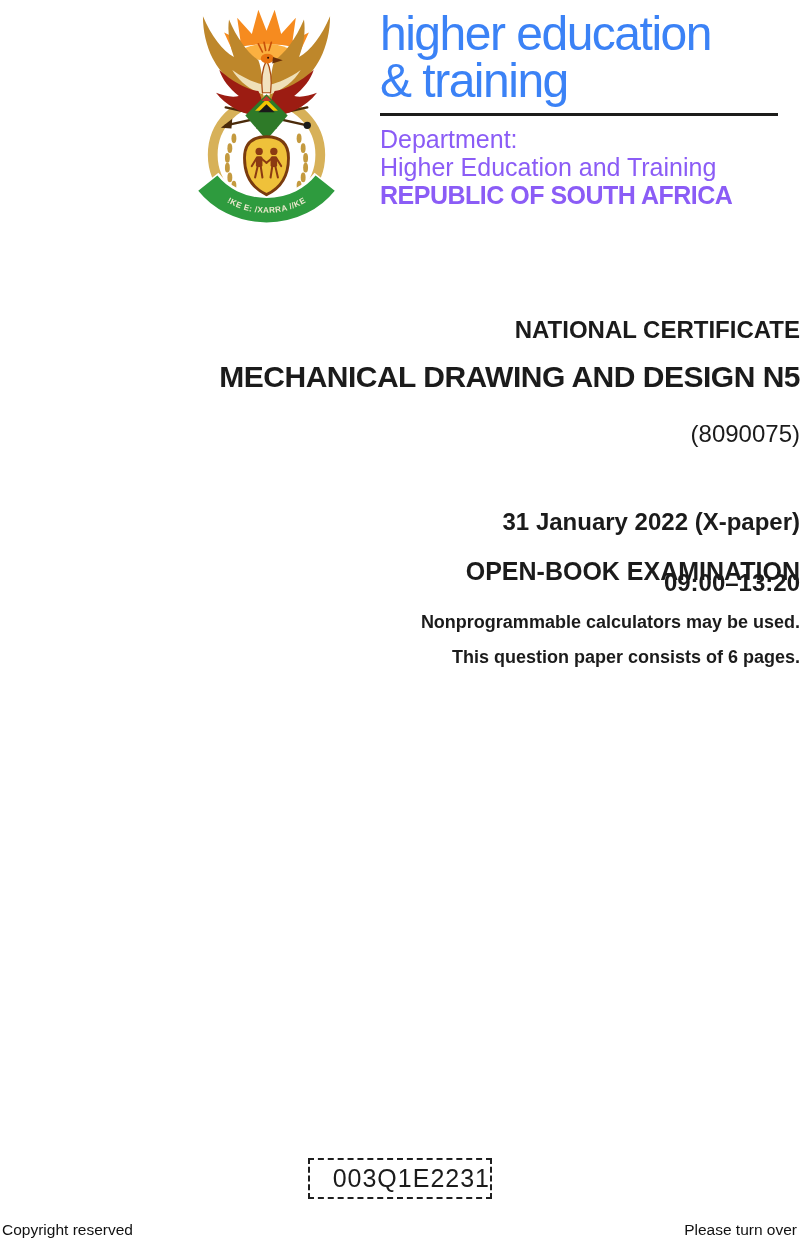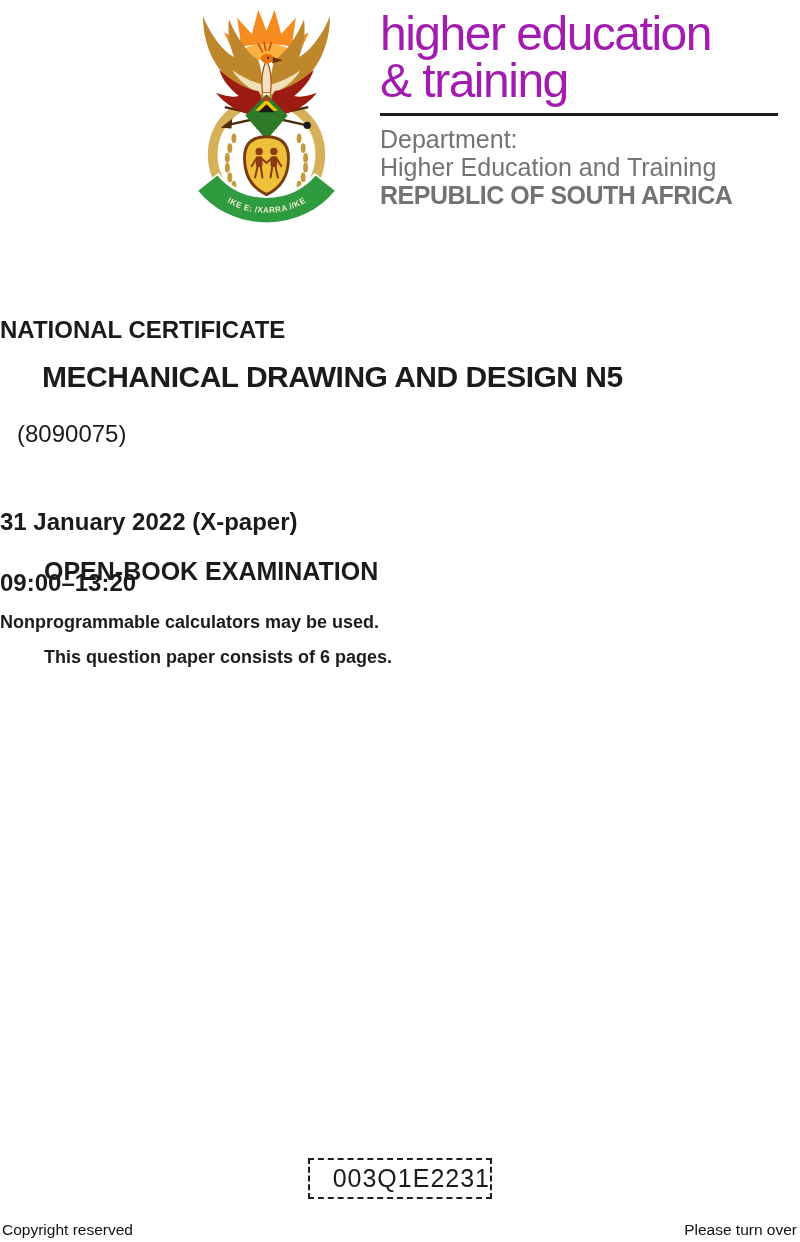--- a/index.html
+++ b/index.html
@@ -23,34 +23,34 @@
     display: flex;
     align-items: flex-start;
   }
   .crest { width: 163px; height: 220px; flex: 0 0 auto; }
   .crest svg { display: block; width: 163px; height: 220px; }
   .masthead-text { margin-left: 32px; padding-top: 2px; width: 400px; }
   .wordmark {
     font-size: 48px;
     line-height: 0.98;
     letter-spacing: -1.5px;
-    color: #a21caf;
+    color: #3b82f6;
     font-weight: normal;
   }
   .masthead-rule {
     height: 3px;
     background: #1d1d1b;
     margin-top: 9px;
     width: 398px;
   }
-  .dept-block { margin-top: 9px; font-size: 25px; line-height: 1.12; color: #737373; }
+  .dept-block { margin-top: 9px; font-size: 25px; line-height: 1.12; color: #8b5cf6; }
   .dept-country { font-weight: bold; letter-spacing: -0.5px; }
 
   
-  .cline { position: absolute; left: 0; right: 0; text-align: left; white-space: pre-line; }
+  .cline { position: absolute; left: 0; right: 0; text-align: right; white-space: pre-line; }
   .t-cert   { top: 316px; font-size: 24px; font-weight: bold; }
   .t-subj   { top: 360px; font-size: 30px; font-weight: bold; letter-spacing: -0.5px; padding-left: 42px; }
   .t-code   { top: 420px; font-size: 24px; font-weight: normal; margin-left: 17px; }
   .t-date   { top: 476px; font-size: 24px; font-weight: bold; line-height: 1.28; }
   .t-exam   { top: 557px; font-size: 25px; font-weight: bold; margin-left: 44px; }
   .t-note1  { top: 612px; font-size: 18px; font-weight: bold; }
   .t-note2  { top: 647px; font-size: 18px; font-weight: bold; margin-left: 44px; }
 
   
   .paper-code-box {

